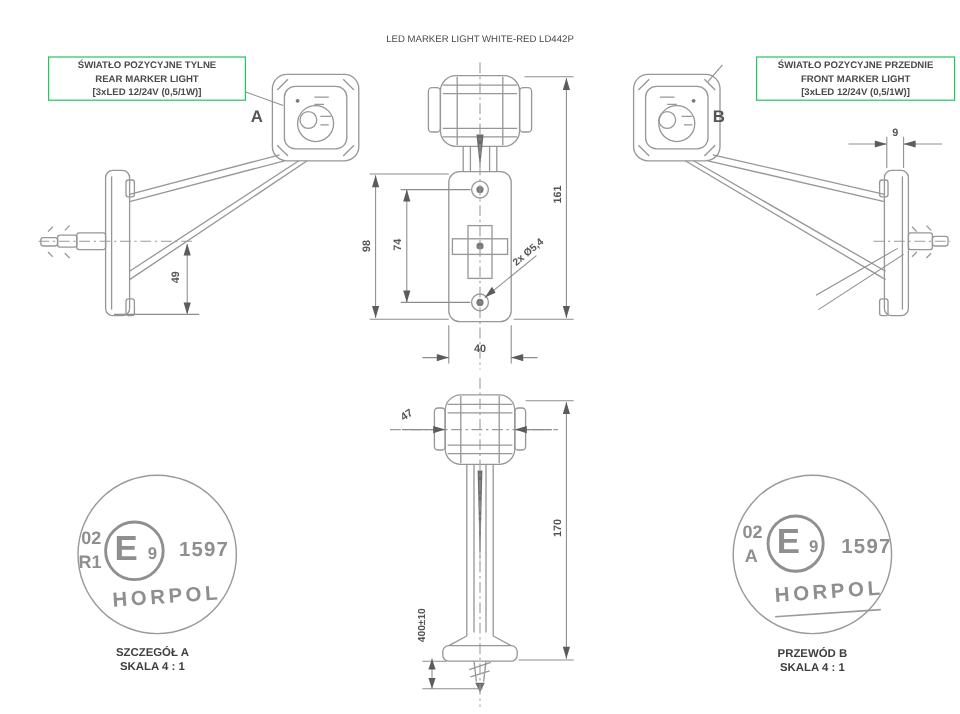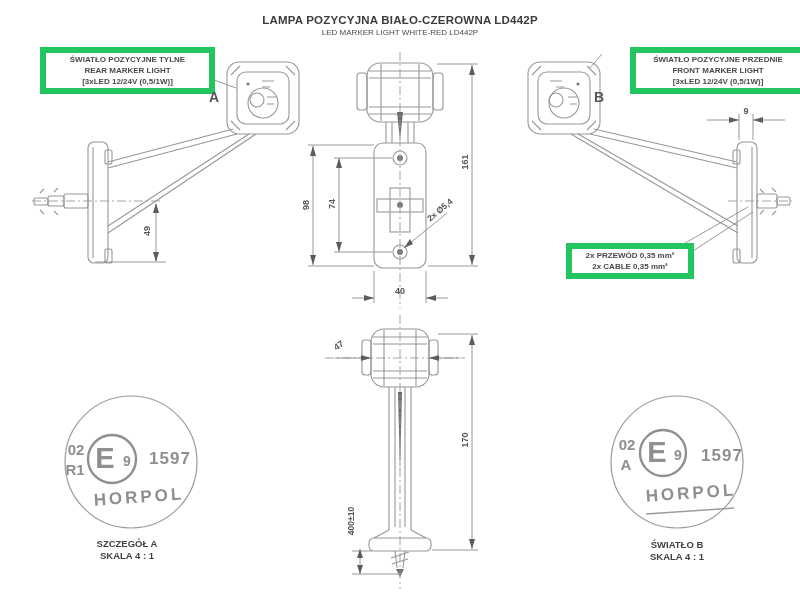--- a/index.html
+++ b/index.html
@@ -12,21 +12,21 @@
     position:absolute;transform:translate(-50%,-50%);
     font-size:9px;font-weight:600;color:#555;white-space:nowrap;line-height:1;
   }
   .rot90{transform:translate(-50%,-50%) rotate(-90deg);}
   .rot40{transform:translate(-50%,-50%) rotate(-40deg);}
   .rot35{transform:translate(-50%,-50%) rotate(-33deg);}
   .title-main{font-size:11.5px;font-weight:bold;color:#3c3c3c;letter-spacing:.2px;}
   .title-sub{font-size:8px;font-weight:normal;color:#4a4a4a;}
   .view-letter{font-size:14px;font-weight:600;color:#555;}
   .callout{
-    position:absolute;border:6px solid #22c55e;background:#fff;
+    position:absolute;border:1px solid #22c55e;background:#fff;
     text-align:center;font-size:8px;font-weight:600;color:#4a4a4a;
     line-height:11px;padding:1px 2px;white-space:nowrap;
   }
   .stamp{color:#8f8f8f;font-weight:600;}
   .stamp-e{font-size:29px;}
   .stamp-9{font-size:14px;}
   .stamp-code{font-size:15px;text-align:right;}
   .stamp-num{font-size:17px;letter-spacing:1px;}
   .stamp-brand{font-size:17px;letter-spacing:3px;transform:translate(-50%,-50%) rotate(-4deg);}
   .caption{font-size:9.5px;font-weight:bold;color:#3f3f3f;}
@@ -169,37 +169,32 @@
 
     <g fill="none">
       <circle cx="131" cy="462" r="66" stroke="#9a9a9a" stroke-width="1.2"></circle>
       <circle cx="112" cy="459" r="24" stroke="#8f8f8f" stroke-width="2.4"></circle>
       <circle cx="677" cy="462" r="66" stroke="#9a9a9a" stroke-width="1.2"></circle>
       <circle cx="663" cy="453" r="23" stroke="#8f8f8f" stroke-width="2.4"></circle>
       <path d="M646,514 L734,508" stroke="#9a9a9a" stroke-width="1.3"></path>
     </g>
   </svg>
 
-  <div class="lbl title-main" style="left:400px;top:21px;">LAMPA POZYCYJNA BIAŁO-CZEROWNA LD442P</div>
   <div class="lbl title-sub" style="left:400px;top:33px;">LED MARKER LIGHT WHITE-RED LD442P</div>
 
   <div class="callout" style="left:40px;top:47px;width:159px;">
     <div>ŚWIATŁO POZYCYJNE TYLNE</div>
     <div>REAR MARKER LIGHT</div>
     <div>[3xLED 12/24V (0,5/1W)]</div>
   </div>
   <div class="callout" style="left:630px;top:47px;width:160px;">
     <div>ŚWIATŁO POZYCYJNE PRZEDNIE</div>
     <div>FRONT MARKER LIGHT</div>
     <div>[3xLED 12/24V (0,5/1W)]</div>
   </div>
-  <div class="callout" style="left:566px;top:243px;width:112px;">
-    <div>2x PRZEWÓD 0,35 mm²</div>
-    <div>2x CABLE 0,35 mm²</div>
-  </div>
 
   <div class="lbl view-letter" style="left:214px;top:97px;">A</div>
   <div class="lbl view-letter" style="left:599px;top:97px;">B</div>
 
   <div class="lbl rot90" style="left:147px;top:231px;">49</div>
   <div class="lbl rot90" style="left:306px;top:205px;">98</div>
   <div class="lbl rot90" style="left:332px;top:204px;">74</div>
   <div class="lbl rot90" style="left:465px;top:162px;">161</div>
   <div class="lbl" style="left:400px;top:291px;">40</div>
   <div class="lbl rot40" style="left:440px;top:210px;font-size:8.5px;">2x Ø5,4</div>
@@ -216,16 +211,16 @@
   <div class="lbl stamp stamp-brand" style="left:139px;top:497px;">HORPOL</div>
   <div class="lbl caption" style="left:127px;top:544px;text-align:center;">SZCZEGÓŁ A</div>
   <div class="lbl caption" style="left:127px;top:556px;">SKALA 4 : 1</div>
 
   <div class="lbl stamp stamp-code" style="left:627px;top:444px;">02</div>
   <div class="lbl stamp stamp-code" style="left:626px;top:464px;">A</div>
   <div class="lbl stamp stamp-e" style="left:657px;top:452px;">E</div>
   <div class="lbl stamp stamp-9" style="left:678px;top:455px;">9</div>
   <div class="lbl stamp stamp-num" style="left:722px;top:455px;">1597</div>
   <div class="lbl stamp stamp-brand" style="left:691px;top:493px;">HORPOL</div>
-  <div class="lbl caption" style="left:677px;top:545px;">ŚWIATŁO B</div>
+  <div class="lbl caption" style="left:677px;top:545px;">PRZEWÓD B</div>
   <div class="lbl caption" style="left:677px;top:557px;">SKALA 4 : 1</div>
 
 </div>
 
 </body></html>

